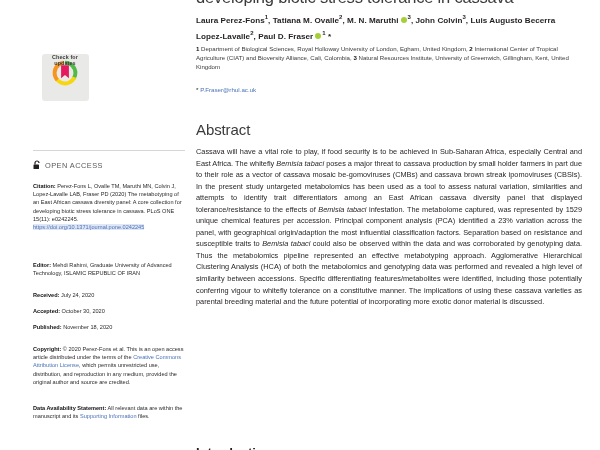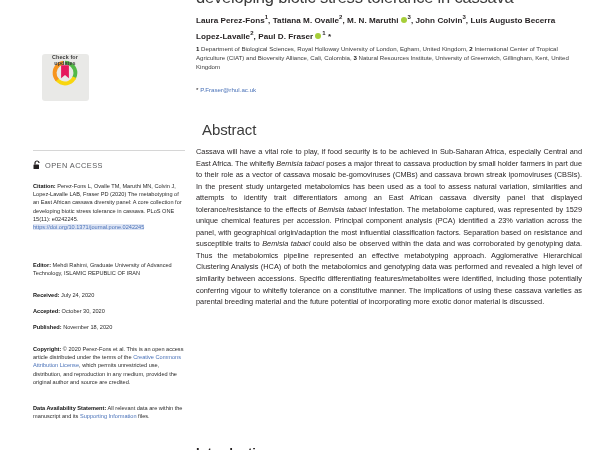--- a/index.html
+++ b/index.html
@@ -183,21 +183,20 @@
     font-size: 15px;
     font-weight: 400;
     color: #3b3b3b;
     margin: 0;
     letter-spacing: -0.1px;
   }
   #abstract-heading {
     position: absolute;
     top: 121px;
     left: 0;
-    margin-left: 6px;
   }
 
   .abstract-body {
     position: absolute;
     top: 146px;
     left: 0;
     width: 386px;
     font-size: 7.35px;
     line-height: 11.55px;
     color: #231f20;

